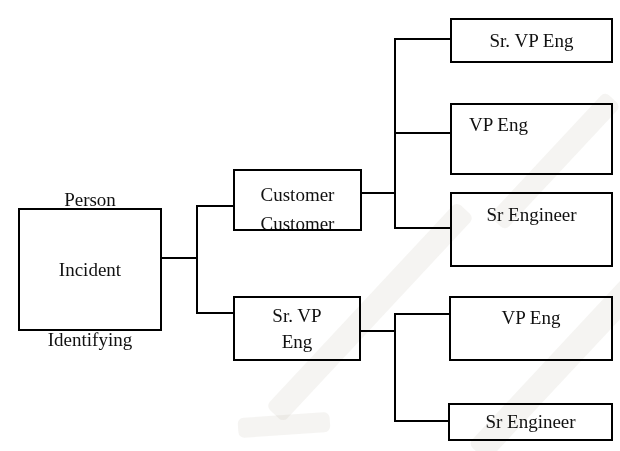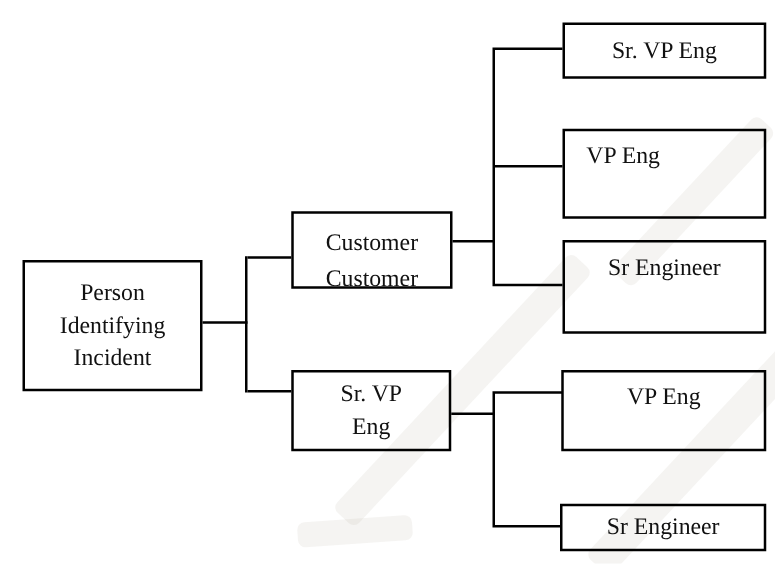--- a/index.html
+++ b/index.html
@@ -32,24 +32,25 @@
     position: absolute;
     box-sizing: border-box;
     border: 2px solid #000000;
     background: transparent;
     font-size: 19px;
     line-height: 26px;
   }
   .node .ln { display: block; }
 
   .node-person {
-    left: 18px; top: 208px; width: 144px; height: 105px;
+    left: 18px; top: 208px; width: 144px; height: 123px;
     display: flex; flex-direction: column;
     align-items: center; justify-content: center;
     text-align: center;
+    gap: 44px;
   }
   .node-cs {
     left: 233px; top: 169px; width: 129px; height: 62px;
     text-align: center; overflow: hidden;
     padding-top: 9px; line-height: 29px; font-family: Liberation Serif, serif;
   }
   .node-srvp-mid {
     left: 233px; top: 296px; width: 128px; height: 65px;
     display: flex; flex-direction: column;
     align-items: center; justify-content: center;
@@ -116,22 +117,22 @@
   <div class="conn c7"></div>
   <div class="conn c8"></div>
   <div class="conn c9"></div>
   <div class="conn c10"></div>
   <div class="conn c11"></div>
   <div class="conn c12"></div>
   <div class="conn c13"></div>
 
   <div class="node node-person">
     <span class="ln">Person</span>
+    <span class="ln">Incident</span>
     <span class="ln">Identifying</span>
-    <span class="ln">Incident</span>
   </div>
 
   <div class="node node-cs">
     <span class="ln">Customer</span>
     <span class="ln">Customer</span>
   </div>
 
   <div class="node node-srvp-mid">
     <span class="ln">Sr. VP</span>
     <span class="ln">Eng</span>

